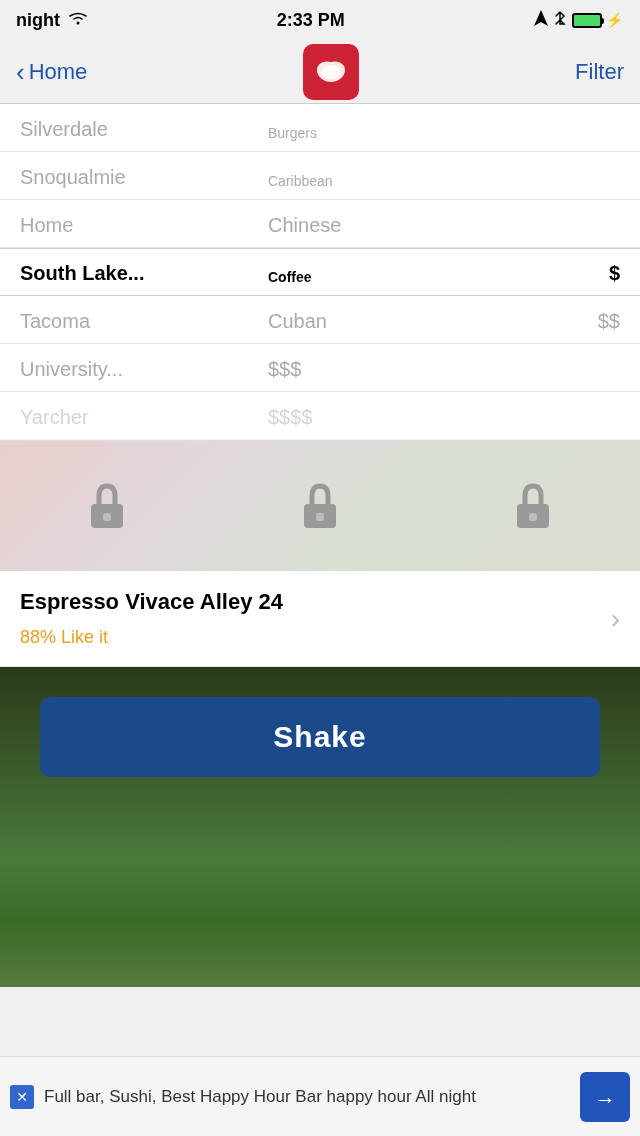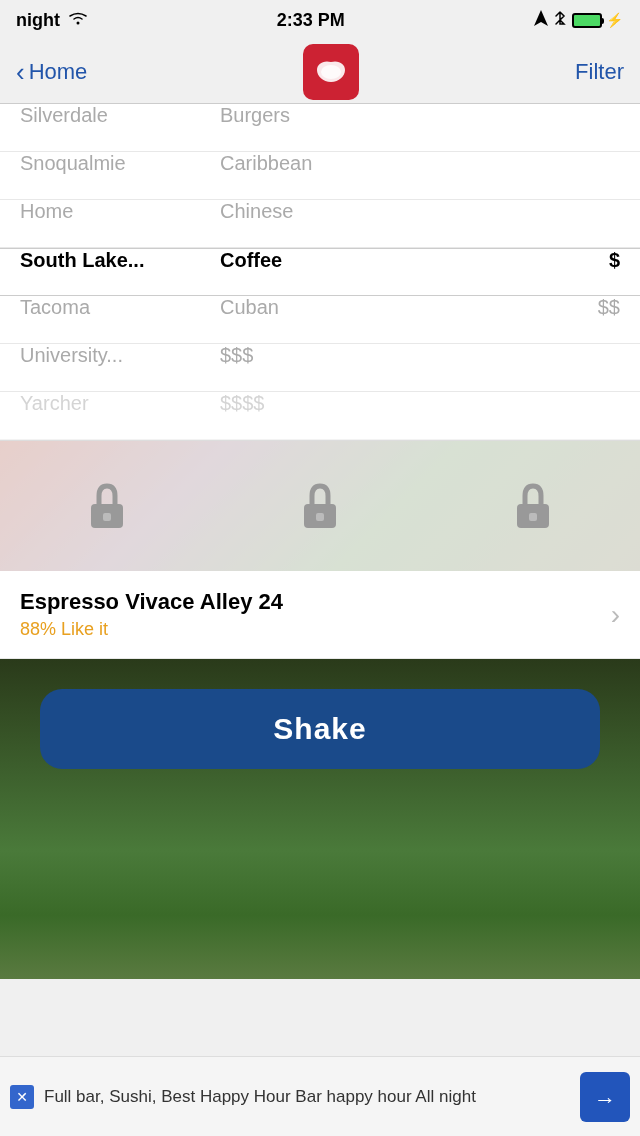--- a/index.html
+++ b/index.html
@@ -68,38 +68,39 @@
       cursor: pointer;
     }
 
     
     .list-section {
       background: #fff;
       border-bottom: 1px solid #ddd;
     }
     .list-row {
       display: flex;
-      align-items: flex-start;
-      padding: 0 20px;
+      align-items: flex-end;
+      padding: 10px 20px;
       border-bottom: 1px solid #e8e8e8;
       min-height: 48px;
+      gap: 48px;
     }
     .list-row.faded .col1,
     .list-row.faded .col2,
     .list-row.faded .col3 {
       color: #aaa;
     }
     .list-row.bold .col1,
     .list-row.bold .col2,
     .list-row.bold .col3 {
       color: #000;
       font-weight: 600;
     }
     .col1 { width: 200px; font-size: 20px; color: #555; }
-    .col2 { flex: 1; font-size: 20px; color: #555; }
+    .col2 { flex: 1; font-size: 14px; color: #555; }
     .col3 { font-size: 20px; color: #555; }
 
     
     .unlock-section {
       height: 130px;
       background: linear-gradient(135deg, #d4a8a0 0%, #c8b8c0 30%, #b8c8b0 60%, #c0c0b0 100%);
       position: relative;
       display: flex;
       align-items: center;
       justify-content: space-around;
@@ -128,40 +129,40 @@
     .restaurant-card {
       background: #fff;
       padding: 18px 20px;
       display: flex;
       align-items: center;
       justify-content: space-between;
       border-bottom: 1px solid #e8e8e8;
     }
     .restaurant-info { flex: 1; }
     .restaurant-name { font-size: 22px; font-weight: 600; color: #000000; }
-    .restaurant-rating { font-size: 18px; color: #e8a020; margin-top: 4px; }
+    .restaurant-rating { font-size: 18px; color: #e8a020; margin-top: 12px; }
     .restaurant-chevron { color: #bbb; font-size: 28px; font-weight: 300; }
 
     
     .shake-area {
       height: 320px;
       background: linear-gradient(180deg, #2a3a1a 0%, #3a5a2a 30%, #4a7a3a 60%, #3a6a28 80%, #5a7a40 100%);
       display: flex;
       align-items: flex-start;
       justify-content: center;
       padding-top: 30px;
       position: relative;
     }
     .shake-btn {
       background: #1a4a8a;
       color: #fff;
       font-size: 30px;
       font-weight: 600;
       border: none;
-      border-radius: 22px;
+      border-radius: 10px;
       width: 560px;
       height: 80px;
       cursor: pointer;
       letter-spacing: 1px;
     }
 
     
     .ad-banner {
       position: absolute;
       bottom: 0;

